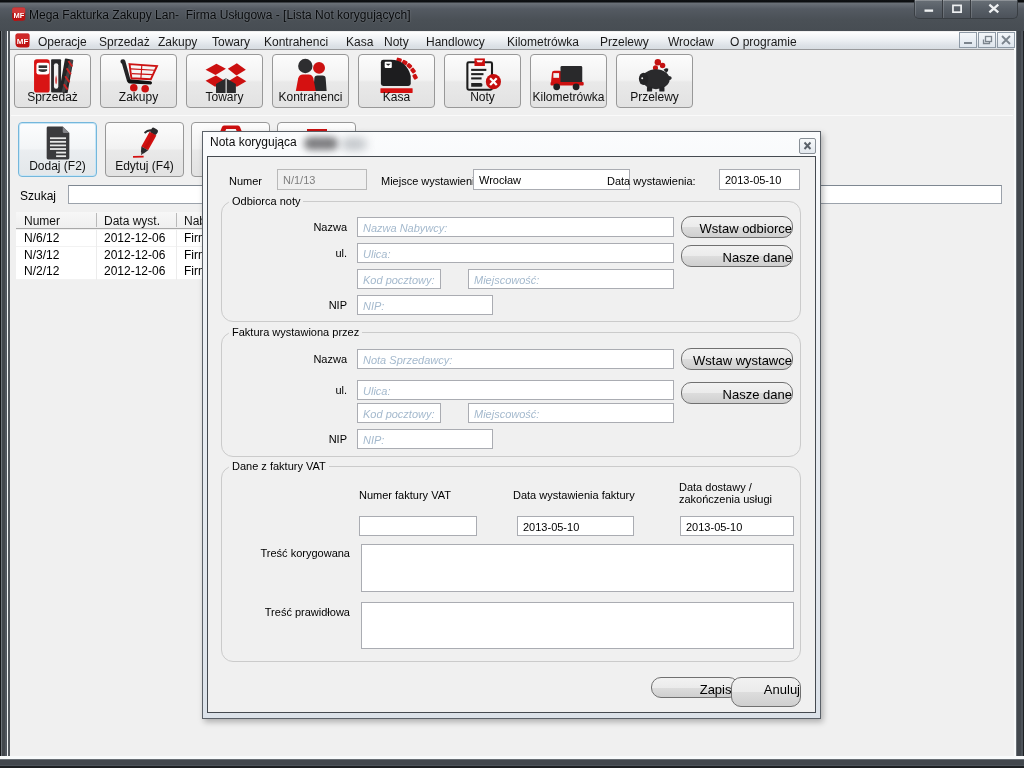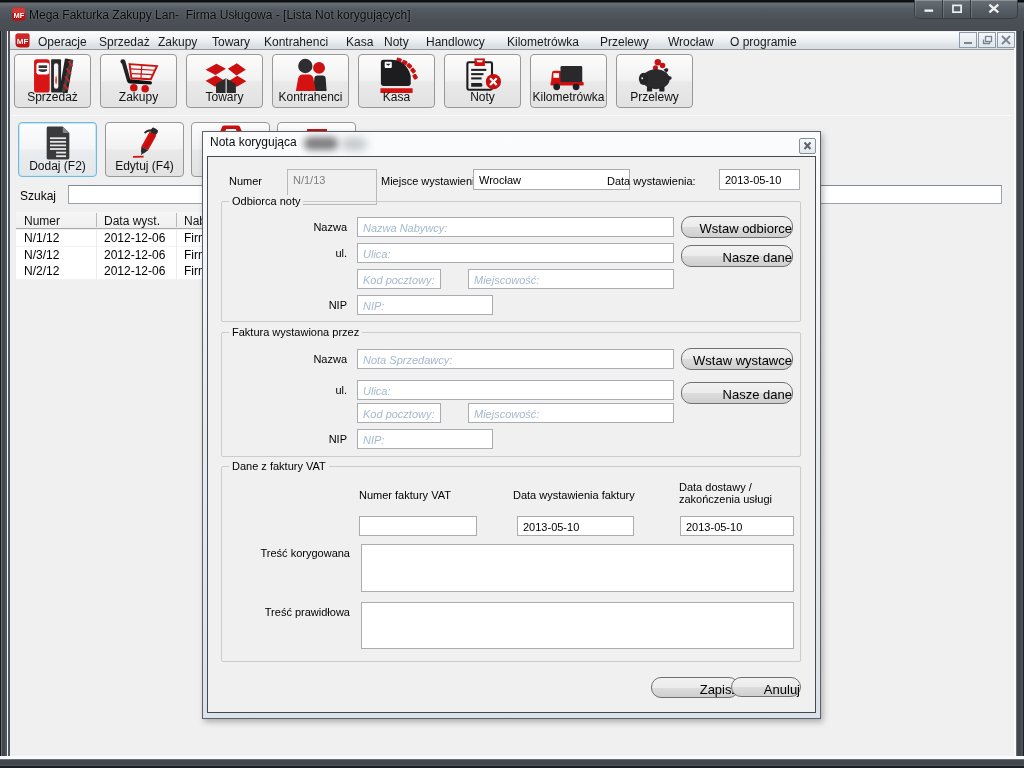--- a/index.html
+++ b/index.html
@@ -57,21 +57,21 @@
   #dlgblur { position:absolute; left:101px; top:5px; width:34px; height:13px; background:#68686b; border-radius:6px; filter:blur(3.5px); opacity:.85; }
   #dlgblur2 { position:absolute; left:138px; top:6px; width:26px; height:12px; background:#9aa0a6; border-radius:6px; filter:blur(5px); opacity:.6; }
   #dlgclose { position:absolute; left:596px; top:6px; width:17px; height:16px; border:1px solid #888f96; border-radius:2px;
     background:linear-gradient(180deg,#f8fafb,#e3e8ee); }
   #dlgbody { position:absolute; left:4px; top:24px; width:609px; height:557px; background:#f0f0f0; border:1px solid #454a50; }
 
   .lbl { position:absolute; font-size:11px; color:#000; }
   .rlbl { position:absolute; font-size:11px; color:#000; text-align:right; }
   .inp { position:absolute; background:#fff; border:1px solid #aaacb2; font-size:11px; color:#000; padding:4px 5px 0 5px; white-space:nowrap; overflow:hidden; }
   .ph { font-style:italic; color:#a4b9cd; }
-  .fs { position:absolute; border:1px solid #cbcbcb; border-radius:2px; }
+  .fs { position:absolute; border:1px solid #cbcbcb; border-radius:12px; }
   .fslbl { position:absolute; top:-7px; left:7px; background:#f0f0f0; padding:0 3px; font-size:11px; }
   .wbtn { position:absolute; border:1px solid #707070; border-radius:10px; text-align:right; font-size:13px; color:#000;
     background:linear-gradient(180deg,#f2f2f2,#ebebeb 50%,#dddddd 50%,#cfcfcf); }
 </style>
 </head>
 <body>
 
 <div class="abs" id="titlebar"></div>
 <div class="abs" id="titletext">Mega Fakturka Zakupy Lan-&nbsp; Firma Usługowa - [Lista Not korygujących]</div>
 <div class="abs" id="winbtns">
@@ -297,21 +297,21 @@
 <div class="abs" id="searchbox"></div>
 
 <div class="abs" id="thead">
   <div class="th" style="left:8px">Numer</div>
   <div class="th" style="left:88px">Data wyst.</div>
   <div class="th" style="left:168px">Nabywca</div>
   <div class="thsep" style="left:80px"></div>
   <div class="thsep" style="left:160px"></div>
 </div>
 <div class="tr abs" style="left:16px;top:230px">
-  <div class="td" style="left:8px">N/1/12</div>
+  <div class="td" style="left:8px">N/6/12</div>
   <div class="td" style="left:88px">2012-12-06</div>
   <div class="td" style="left:168px">Firma Usługowa</div>
 </div>
 <div class="tr abs" style="left:16px;top:247px">
   <div class="td" style="left:8px">N/3/12</div>
   <div class="td" style="left:88px">2012-12-06</div>
   <div class="td" style="left:168px">Firma Usługowa</div>
 </div>
 <div class="tr abs" style="left:16px;top:263px">
   <div class="td" style="left:8px">N/2/12</div>
@@ -326,21 +326,21 @@
   <div id="dlgblur"></div>
   <div id="dlgblur2"></div>
   <div id="dlgclose">
     <svg width="15" height="14" viewBox="0 0 15 14">
         <path d="M4.5,3.5 L10.5,10 M10.5,3.5 L4.5,10" stroke="#5a6169" stroke-width="1.9"></path>
       </svg>
   </div>
   <div id="dlgbody"></div>
 
   <div class="lbl" style="left:26px;top:43px">Numer</div>
-  <div class="inp" style="left:84px;top:37px;width:90px;height:36px;background:#f0f0f0;color:#7f7f7f;border-color:#b9b9b9">N/1/13</div>
+  <div class="inp" style="left:74px;top:37px;width:90px;height:21px;background:#f0f0f0;color:#7f7f7f;border-color:#b9b9b9">N/1/13</div>
   <div class="lbl" style="left:178px;top:43px">Miejsce wystawienia</div>
   <div class="inp" style="left:270px;top:37px;width:157px;height:21px">Wrocław</div>
   <div class="lbl" style="left:404px;top:43px">Data wystawienia:</div>
   <div class="inp" style="left:516px;top:37px;width:81px;height:21px">2013-05-10</div>
 
   <div class="fs" style="left:18px;top:69px;width:580px;height:121px">
     <div class="fslbl">Odbiorca noty</div>
   </div>
   <div class="rlbl" style="left:44px;top:89px;width:100px">Nazwa</div>
   <div class="inp ph" style="left:154px;top:85px;width:317px;height:20px">Nazwa Nabywcy:</div>
@@ -375,14 +375,14 @@
   <div class="lbl" style="left:476px;top:349px">Data dostawy /<br>zakończenia usługi</div>
   <div class="inp" style="left:156px;top:384px;width:118px;height:20px"></div>
   <div class="inp" style="left:314px;top:384px;width:117px;height:20px">2013-05-10</div>
   <div class="inp" style="left:477px;top:384px;width:114px;height:20px">2013-05-10</div>
   <div class="rlbl" style="left:47px;top:415px;width:100px">Treść korygowana</div>
   <div class="inp" style="left:158px;top:412px;width:433px;height:48px"></div>
   <div class="rlbl" style="left:47px;top:474px;width:100px">Treść prawidłowa</div>
   <div class="inp" style="left:158px;top:470px;width:433px;height:47px"></div>
 
   <div class="wbtn" style="left:448px;top:545px;width:88px;height:21px;padding-top:4px">Zapisz</div>
-  <div class="wbtn" style="left:528px;top:545px;width:70px;height:20px;padding-top:4px">Anuluj</div>
+  <div class="wbtn" style="left:528px;top:545px;width:70px;height:30px;padding-top:4px">Anuluj</div>
 </div>
 
 </body></html>

